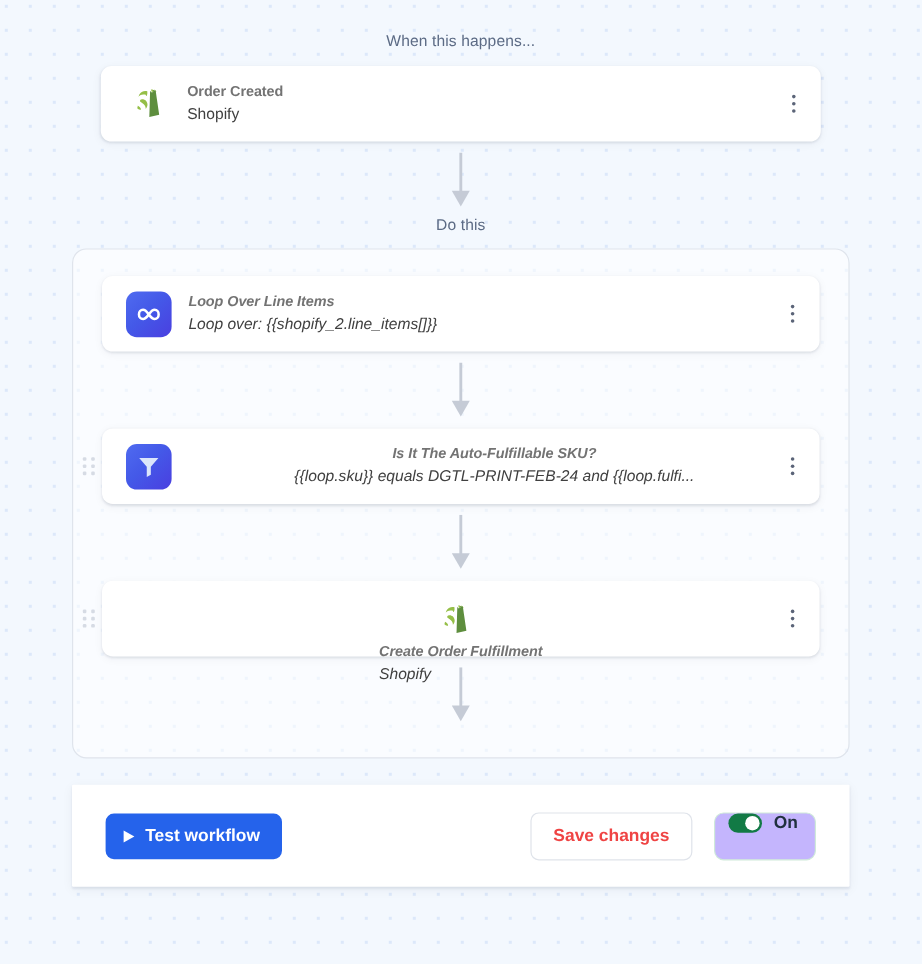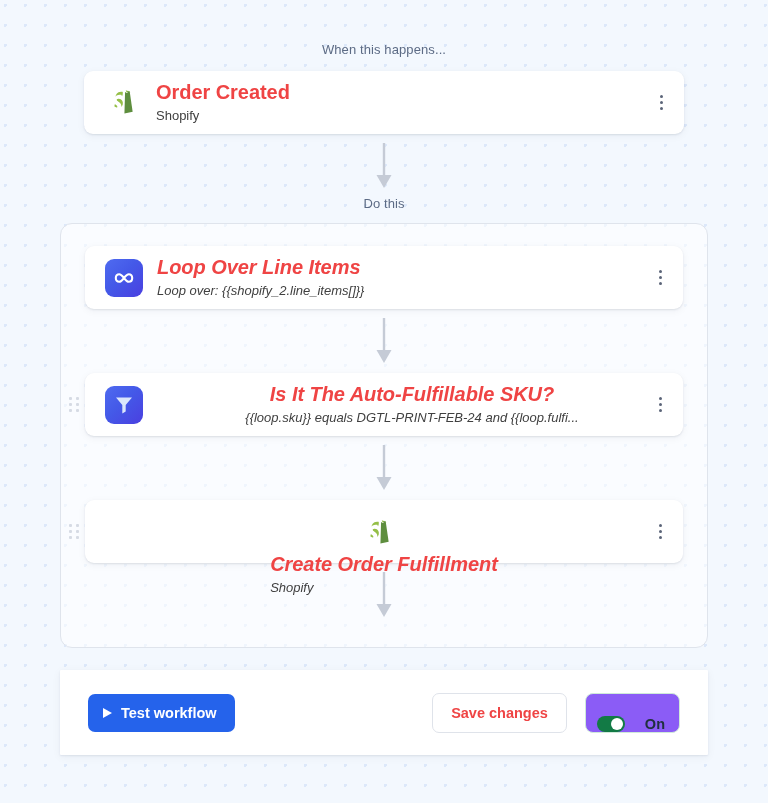--- a/index.html
+++ b/index.html
@@ -72,23 +72,23 @@
 
   .icon-loop {
     background: linear-gradient(135deg, #4f6bf0 0%, #4459e8 45%, #4a3fe0 100%);
   }
   .icon-filter {
     background: linear-gradient(135deg, #4f6bf0 0%, #4459e8 45%, #4a3fe0 100%);
   }
 
   .card-text { display: flex; flex-direction: column; justify-content: center; min-width: 0; flex: 1; }
   .card-title {
-    font-size: 20px;
+    font-size: 12px;
     font-weight: bold;
-    color: #ef4444;
+    color: #737373;
     line-height: 1.25;
     letter-spacing: -.05px;
   }
   .card-sub {
     font-size: 13px;
     color: #404040;
     line-height: 1.35;
     margin-top: 2px;
     white-space: nowrap;
     overflow: hidden;
@@ -203,23 +203,23 @@
     padding: 0 18px;
     font-size: 14.5px;
     font-weight: bold;
     font-family: "Liberation Sans", sans-serif;
     cursor: pointer;
     margin-left: 28px;
   }
 
   .toggle-wrap {
     display: inline-flex;
-    align-items: flex-end;
-    gap: 20px;
-    background: #8b5cf6;
+    align-items: flex-start;
+    gap: 10px;
+    background: #c4b5fd;
     border: 1px solid #cfead9;
     border-radius: 8px;
     height: 40px;
     padding: 0 14px 0 11px;
     cursor: pointer;
   }
   .toggle-switch {
     width: 28px;
     height: 16px;
     border-radius: 9px;
@@ -239,21 +239,21 @@
     font-size: 14.5px;
     font-weight: bold;
     color: #20303f;
   }
 </style>
 </head>
 <body>
 
 <div class="canvas">
 
-  <div style="padding-top:42px;">
+  <div style="padding-top:26px;">
     <div class="section-label">When this happens...</div>
   </div>
 
   <div style="margin-top:14px;">
     <div class="card card-trigger">
 
       <div class="card-icon icon-plain">
         <svg width="30" height="34" viewBox="0 0 30 34" aria-hidden="true">
           <path d="M12.2 2.2c.5-.2 1.1-.2 1.6 0 .4.2.8.6 1.1 1.1-.6.2-1.3.4-2 .6 0-.7-.2-1.3-.7-1.7zm3.6 1.5c-.3-.7-.8-1.3-1.4-1.6 1 .1 1.7.8 2.1 1.8-.2 0-.5-.1-.7-.2zM9.5 5.4l-.6 1.8s-.8-.4-1.8-.3c-1.4.1-1.5 1-1.5 1.3.1 1.4 3.8 1.7 4 5.1.2 2.6-1.4 4.4-3.7 4.6-2.7.2-4.2-1.4-4.2-1.4l.6-2.4s1.5 1.1 2.7 1.1c.8 0 1.1-.7 1.1-1.1-.1-1.9-3.1-1.8-3.3-4.9C2.6 6 4.3 3.4 7.9 3.2c1.1-.1 1.6.2 1.6.2z" fill="#95bf47" transform="translate(4.5,2.4) scale(1.08)"></path>
           <path d="M20.5 6.7c-.1 0-1.4.3-1.4.3s-1-1-1.1-1.1c-.1-.1-.2-.1-.3-.1l-.7 23.4 9-1.9s-3.2-21.5-3.2-21.7c-.1-.3-.3-.4-.4-.4-.1 0-1.9-.5-1.9-.5z" fill="#5e8e3e" transform="translate(0.8,0.6) scale(0.92)"></path>

